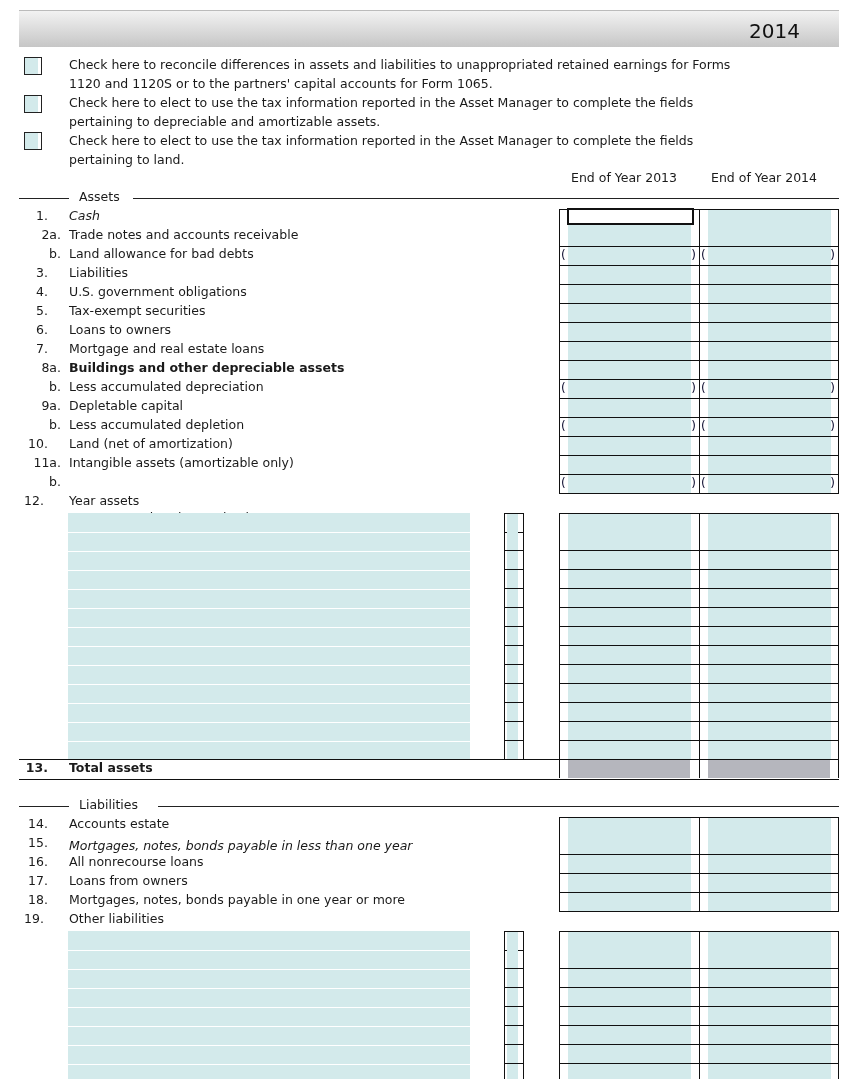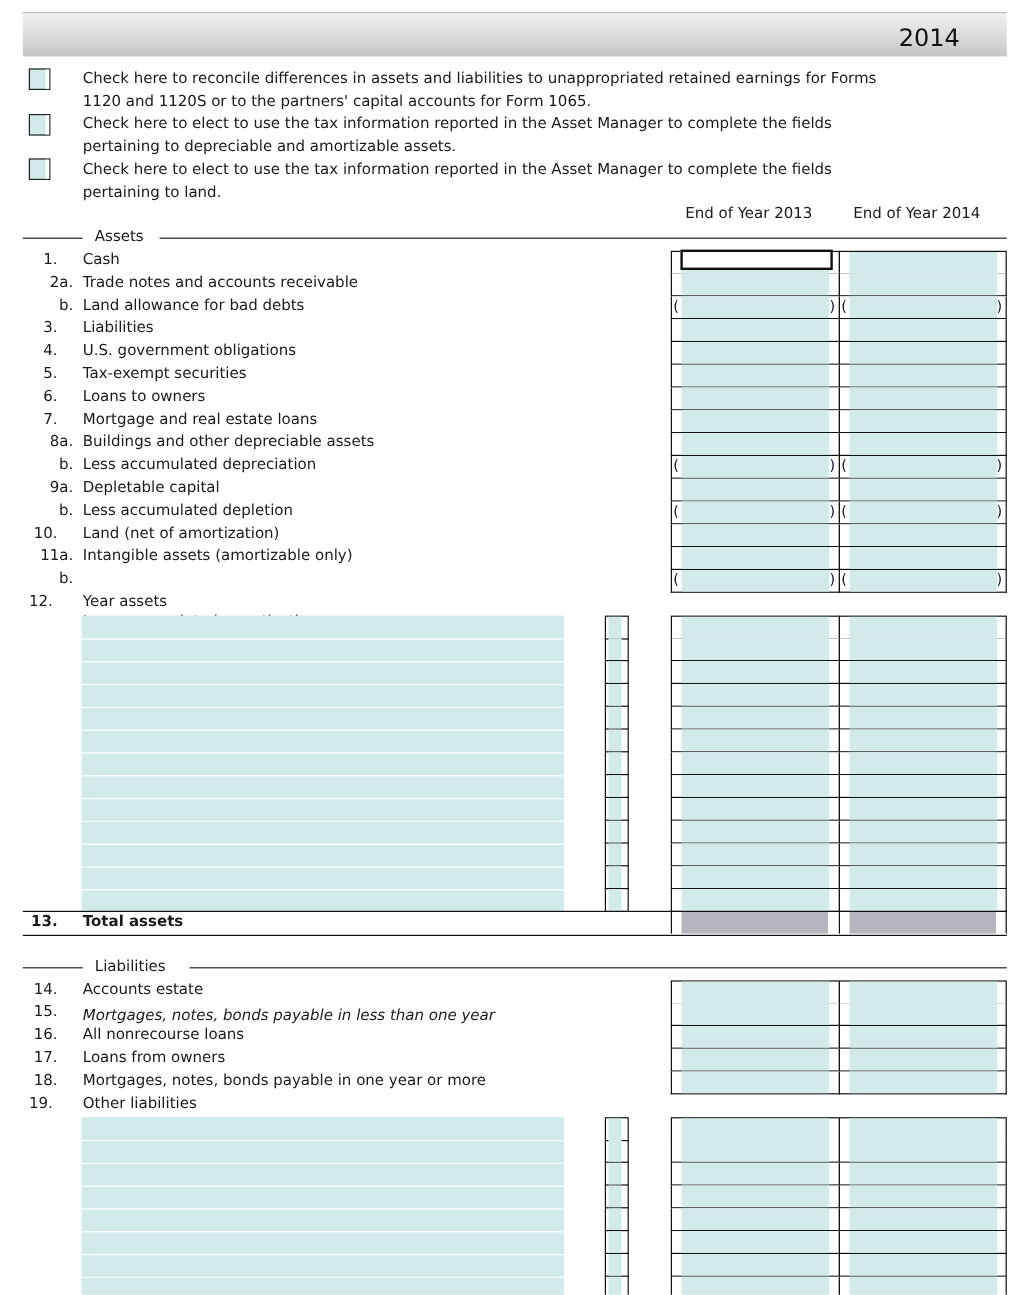--- a/index.html
+++ b/index.html
@@ -45,21 +45,21 @@
 
 <div class="colhdr" style="left:571px">End of Year 2013</div>
 <div class="colhdr" style="left:711px">End of Year 2014</div>
 
 <div class="secline" style="left:19px; top:198px; width:50px"></div>
 <div class="sectitle" style="left:79px; top:189px">Assets</div>
 <div class="secline" style="left:133px; top:198px; width:706px"></div>
 
 <div id="asset-lines">
     <div class="lnum" style="left:0; top:208px; width:48px;">1.</div>
-    <div class="ltext" style="top:208px;">Cash</div>
+    <div class="ltext" style="top:208px;font-style:italic;">Cash</div>
     <div class="fieldbox first" style="left:559px; top:209px; width:141px; height:20px;">
       <div class="fill" style="left:8px; width:123px;"></div>
     </div>
     <div class="fieldbox first" style="left:699px; top:209px; width:140px; height:20px;">
       <div class="fill" style="left:8px; width:123px;"></div>
     </div>
     <div class="lnum" style="left: 0px; top: 227px; width: 61px;">2a.</div>
     <div class="ltext" style="top:227px;">Trade notes and accounts receivable</div>
     <div class="fieldbox" style="left:559px; top:228px; width:141px; height:19px;">
       <div class="fill" style="left:8px; width:123px;"></div>
@@ -113,21 +113,21 @@
     </div>
     <div class="lnum" style="left:0; top:341px; width:48px;">7.</div>
     <div class="ltext" style="top:341px;">Mortgage and real estate loans</div>
     <div class="fieldbox" style="left:559px; top:342px; width:141px; height:19px;">
       <div class="fill" style="left:8px; width:123px;"></div>
     </div>
     <div class="fieldbox" style="left:699px; top:342px; width:140px; height:19px;">
       <div class="fill" style="left:8px; width:123px;"></div>
     </div>
     <div class="lnum" style="left: 0px; top: 360px; width: 61px;">8a.</div>
-    <div class="ltext" style="top:360px;">Buildings and other depreciable assets</div>
+    <div class="ltext" style="top:360px;font-weight:bold;">Buildings and other depreciable assets</div>
     <div class="fieldbox" style="left:559px; top:361px; width:141px; height:19px;">
       <div class="fill" style="left:8px; width:123px;"></div>
     </div>
     <div class="fieldbox" style="left:699px; top:361px; width:140px; height:19px;">
       <div class="fill" style="left:8px; width:123px;"></div>
     </div>
     <div class="lnum" style="left:0; top:379px; width:61px;">b.</div>
     <div class="ltext" style="top:379px;">Less accumulated depreciation</div>
     <div class="fieldbox" style="left:559px; top:380px; width:141px; height:19px;">
       <div class="fill" style="left:8px; width:123px;"></div>

